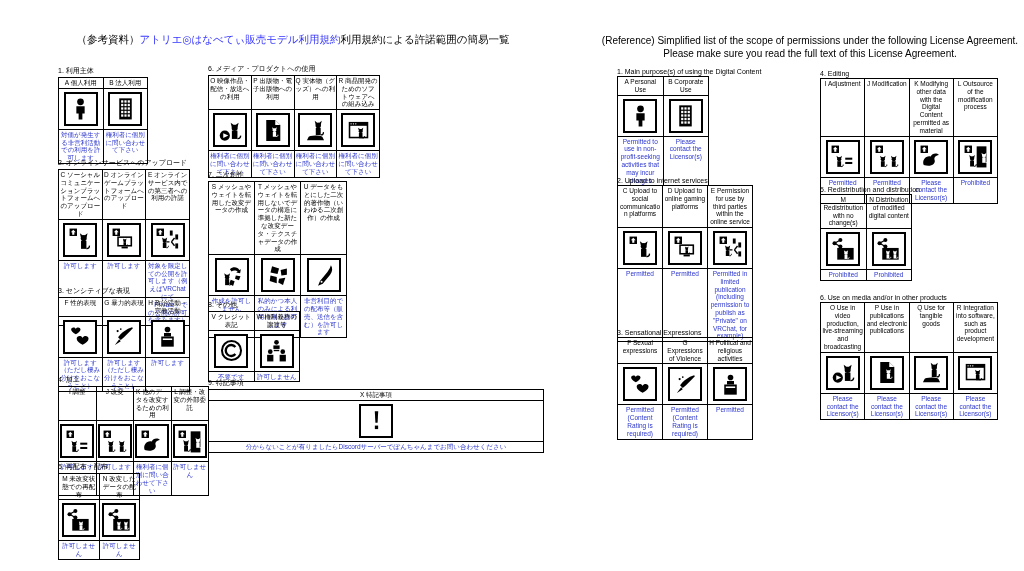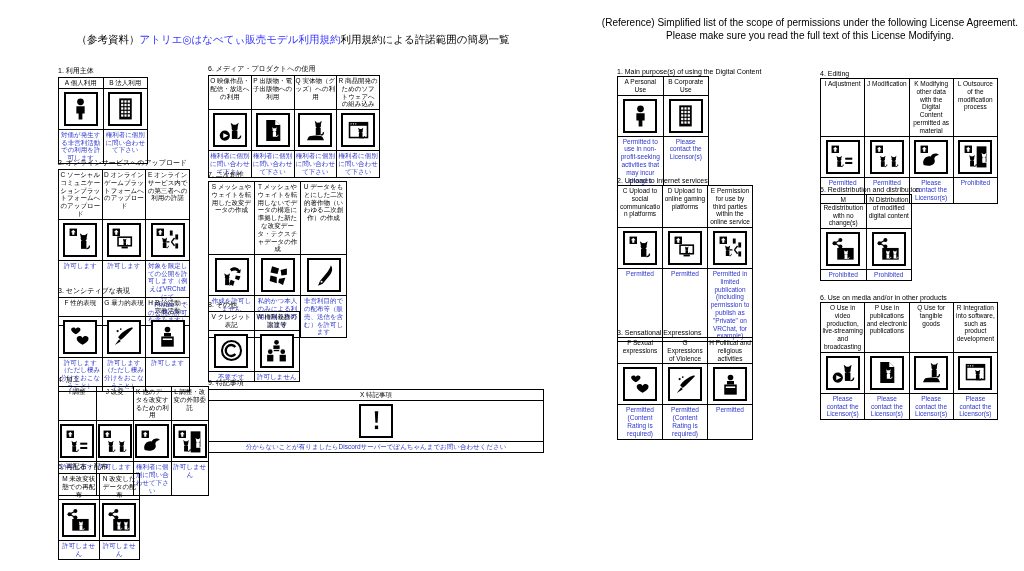--- a/index.html
+++ b/index.html
@@ -3,21 +3,21 @@
 <meta charset="utf-8">
 <style>
   html,body{margin:0;padding:0}
   body{
     position:relative;width:1024px;height:571px;overflow:hidden;
     background:#fff;color:#000;
     font-family:"Liberation Sans","DejaVu Sans",sans-serif;
   }
   .title{position:absolute;text-align:center;line-height:1.25}
   #title-jp{left:28px;top:33px;width:530px;font-size:10.5px}
-  #title-en{left:598px;top:17px;width:424px;font-size:10px}
+  #title-en{left:598px;top:35px;width:424px;font-size:10px}
   .sec{position:absolute}
   .sec-title{font-size:7px;margin-bottom:1px;white-space:nowrap}
   table.perm{border-collapse:collapse;table-layout:fixed;width:100%}
   table.perm td{
     border:1px solid #000;padding:1px 1px;text-align:center;vertical-align:top;
     font-size:6.5px;line-height:1.2;overflow-wrap:break-word;word-break:break-word;
   }
   td.ic{vertical-align:middle}
   .icon-box{width:30px;height:30px;border:2px solid #000;margin:2px auto;display:flex;align-items:center;justify-content:center;background:#fff}
   .icon-box svg{width:25px;height:25px;fill:currentColor;color:#000;display:block}
@@ -40,21 +40,21 @@
 </style>
 </head>
 <body>
 
 <div class="title" id="title-jp">
   <div><span>（参考資料）</span><span id="jp-link" style="color: rgb(51, 51, 255);">アトリエ◎はなべてぃ販売モデル利用規約</span><span>利用規約による許諾範囲の簡易一覧</span></div>
 </div>
 
 <div class="title" id="title-en">
   <div>(Reference) Simplified list of the scope of permissions under the following License Agreement.</div>
-  <div>Please make sure you read the full text of this License Modifying.</div>
+  <div>Please make sure you read the full text of this License Agreement.</div>
 </div>
 
 <div class="sec" id="sec-jp-1">
     <div class="sec-title">1. 利用主体</div>
     <table class="perm">
       <tbody>
         <tr>
           <td>A 個人利用</td>
           <td>B 法人利用</td>
         </tr>

